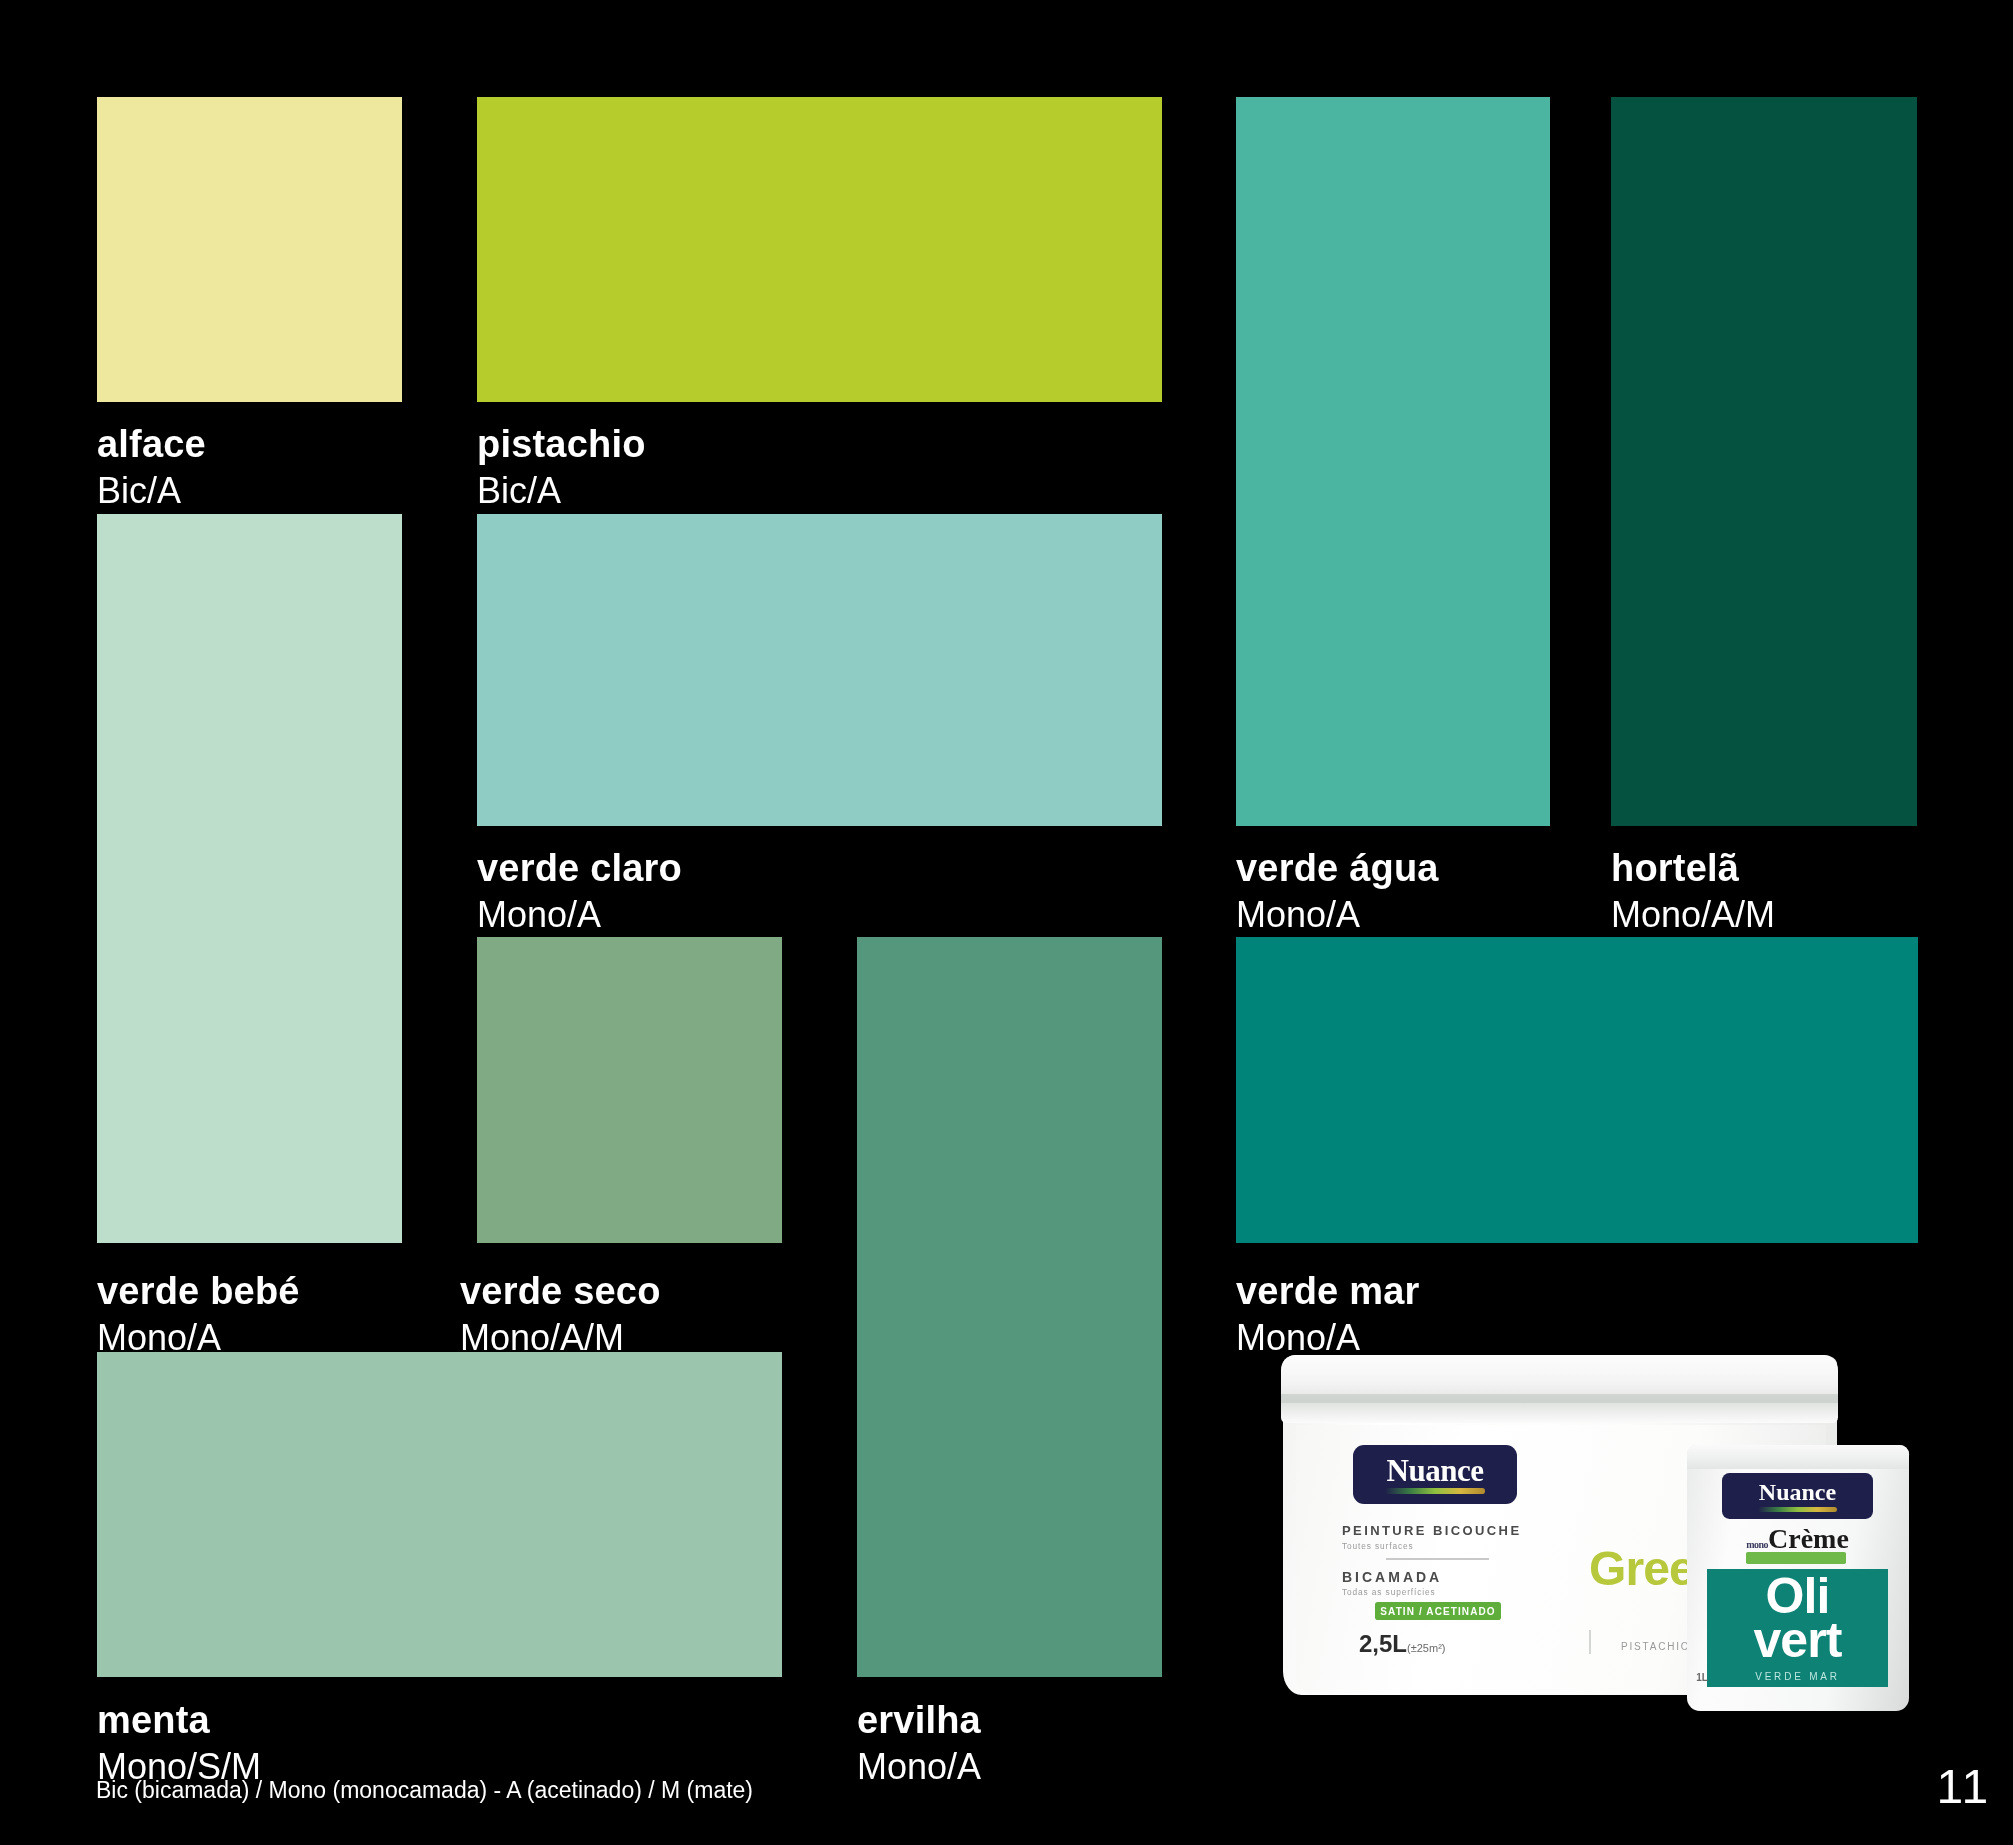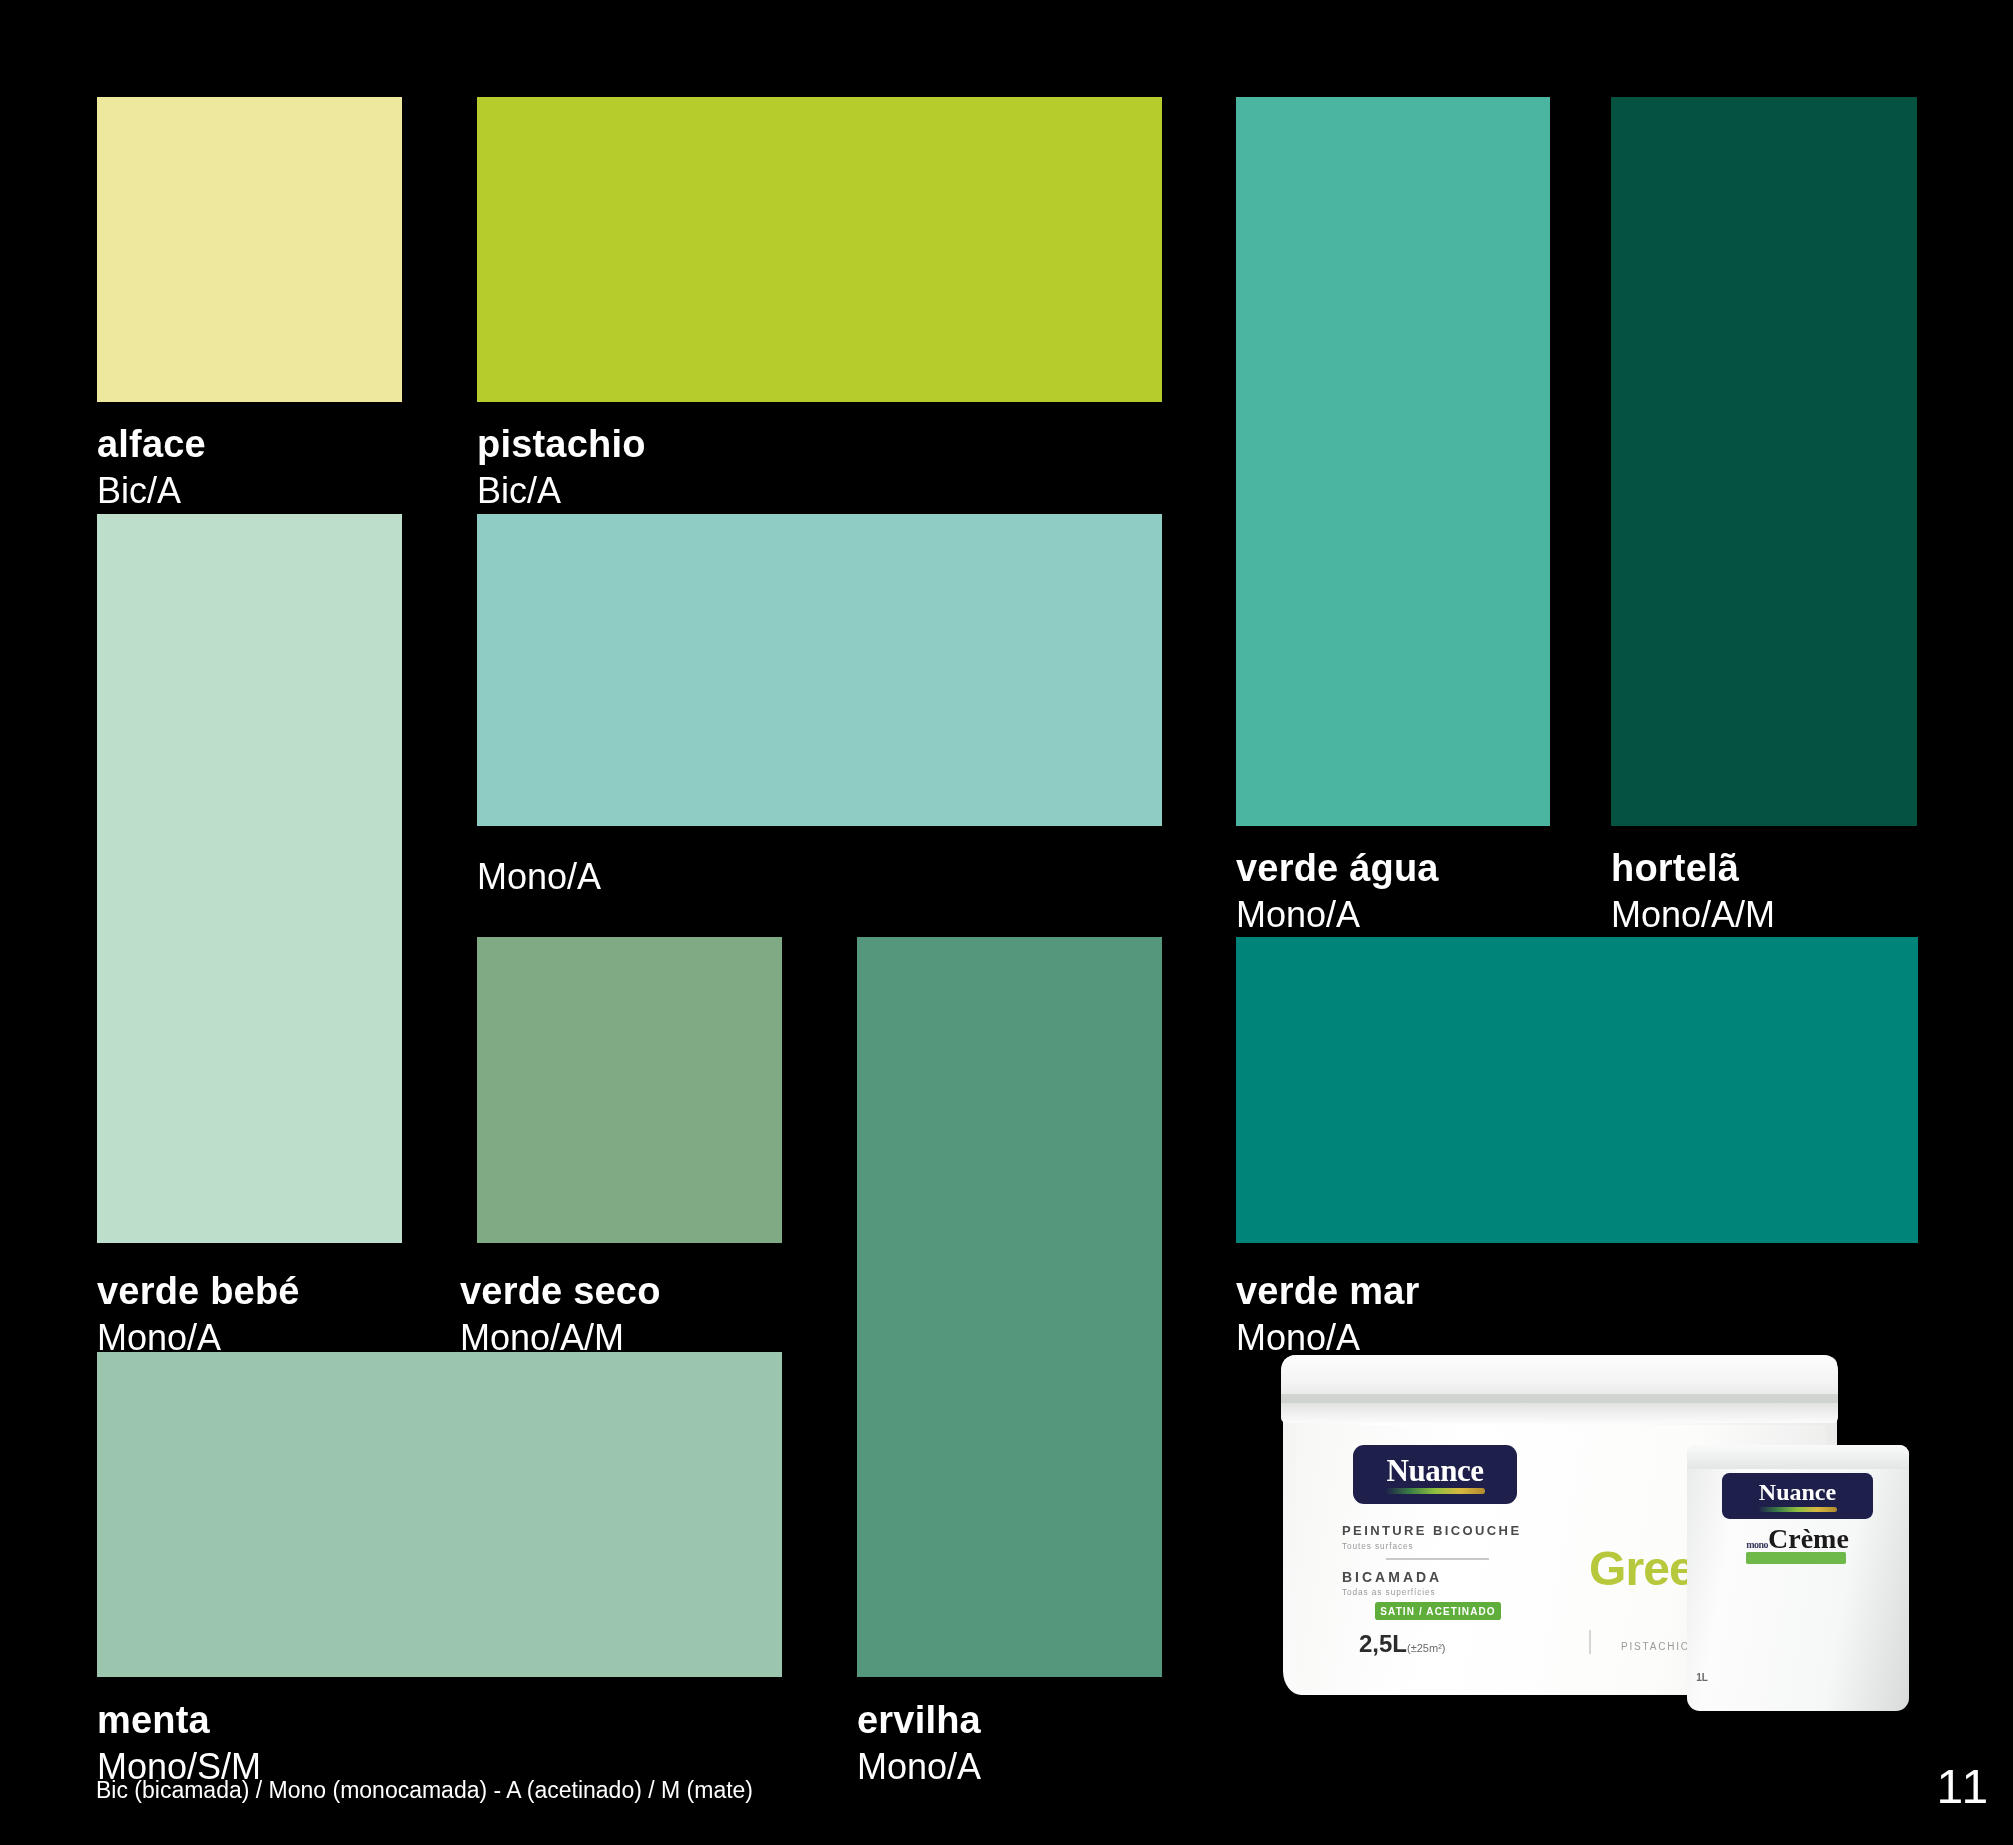--- a/index.html
+++ b/index.html
@@ -349,20 +349,21 @@
         <span class="name">hortelã</span>
         <span class="finish">Mono/A/M</span>
       </div>
       <div class="swatch" style="left: 97px; top: 514px; width: 305px; height: 729px; background: rgb(189, 222, 202);"></div>
       <div class="label" style="left: 97px; top: 1272px; width: 305px;">
         <span class="name">verde bebé</span>
         <span class="finish">Mono/A</span>
       </div>
       <div class="swatch" style="left: 477px; top: 514px; width: 685px; height: 312px; background: rgb(142, 204, 196);"></div>
       <div class="label" style="left: 477px; top: 849px; width: 685px;">
+        <span class="name">verde claro</span>
         <span class="finish">Mono/A</span>
       </div>
       <div class="swatch" style="left: 477px; top: 937px; width: 305px; height: 306px; background: rgb(128, 170, 132);"></div>
       <div class="label" style="left: 460px; top: 1272px; width: 305px;">
         <span class="name">verde seco</span>
         <span class="finish">Mono/A/M</span>
       </div>
       <div class="swatch" style="left: 857px; top: 937px; width: 305px; height: 740px; background: rgb(85, 151, 124);"></div>
       <div class="label" style="left: 857px; top: 1701px; width: 305px;">
         <span class="name">ervilha</span>
@@ -408,20 +409,25 @@
     </div>
 
     <div class="can">
       <div class="can-lid"></div>
       <div class="can-brand">
         <span class="brand-word">Nuance</span>
         <span class="brand-bar"></span>
       </div>
       <div class="can-creme"><span class="mono">mono</span><span>Crème</span></div>
       <div class="can-chip"></div>
+      <div class="can-panel">
+        <div class="oli">Oli</div>
+        <div class="vert">vert</div>
+        <div class="shade">VERDE MAR</div>
+      </div>
       <div class="can-volume">1L</div>
     </div>
 
   </div>
 
   <div class="footnote">Bic (bicamada) / Mono (monocamada) - A (acetinado) / M (mate)</div>
 
   <div class="page-number">11</div>
 
 </div>

